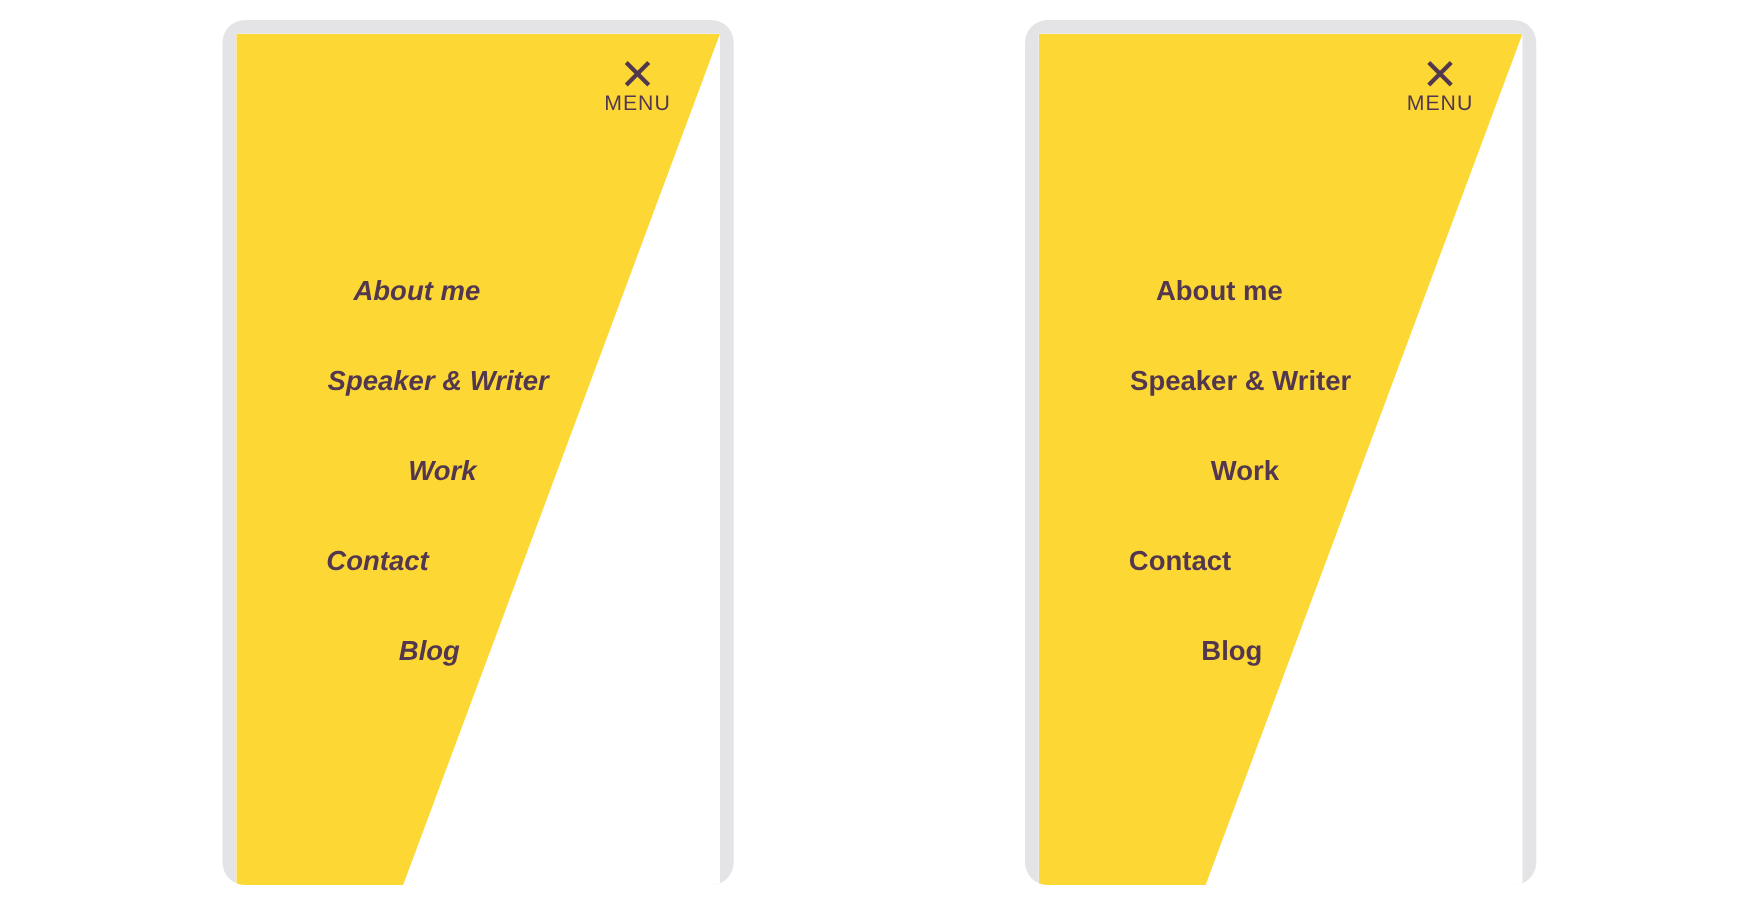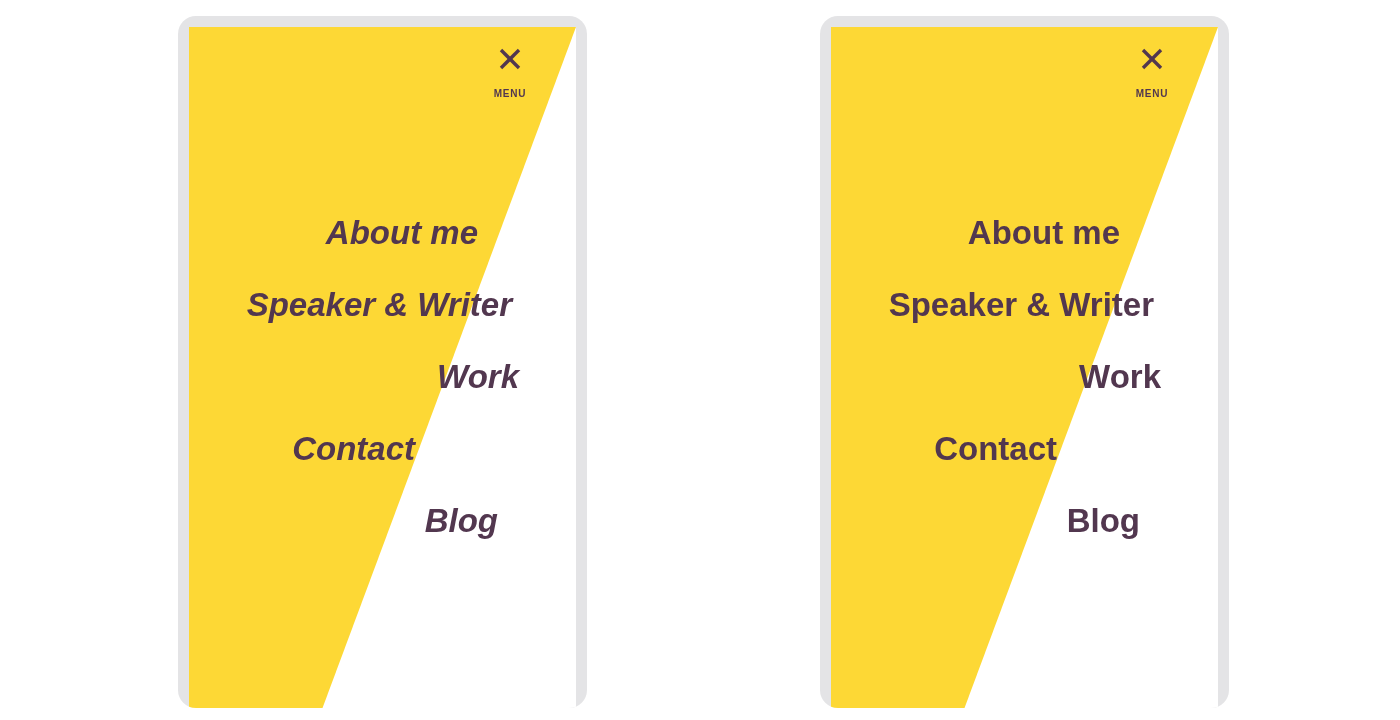--- a/index.html
+++ b/index.html
@@ -63,44 +63,44 @@
   }
   .close-icon {
     display: block;
     margin: 0 auto;
     width: 28px;
     height: 28px;
   }
   .close-icon svg { display: block; width: 28px; height: 28px; }
   .menu-label {
     display: block;
-    margin-top: 16px;
-    font-size: 10px;
+    margin-top: 1px;
+    font-size: 17px;
     letter-spacing: 0.8px;
-    font-weight: 700;
+    font-weight: 400;
     color: #52374f;
     line-height: 1;
   }
 
   
   .nav {
     position: absolute;
     left: 0;
     top: 170px;
     width: 100%;
     list-style: none;
     margin: 0;
     padding: 0;
   }
   .nav-item {
     display: block;
     height: 72px;
     line-height: 72px;
-    text-align: right;
-    font-size: 33px;
+    text-align: center;
+    font-size: 22px;
     font-weight: bold;
     color: #52374f;
     white-space: nowrap;
     cursor: pointer;
   }
   .nav-item:nth-child(1) { padding-right: 98px; }
   .nav-item:nth-child(2) { padding-right: 64px; }
   .nav-item:nth-child(3) { padding-right: 57px; }
   .nav-item:nth-child(4) { padding-right: 161px; }
   .nav-item:nth-child(5) { padding-right: 78px; }

